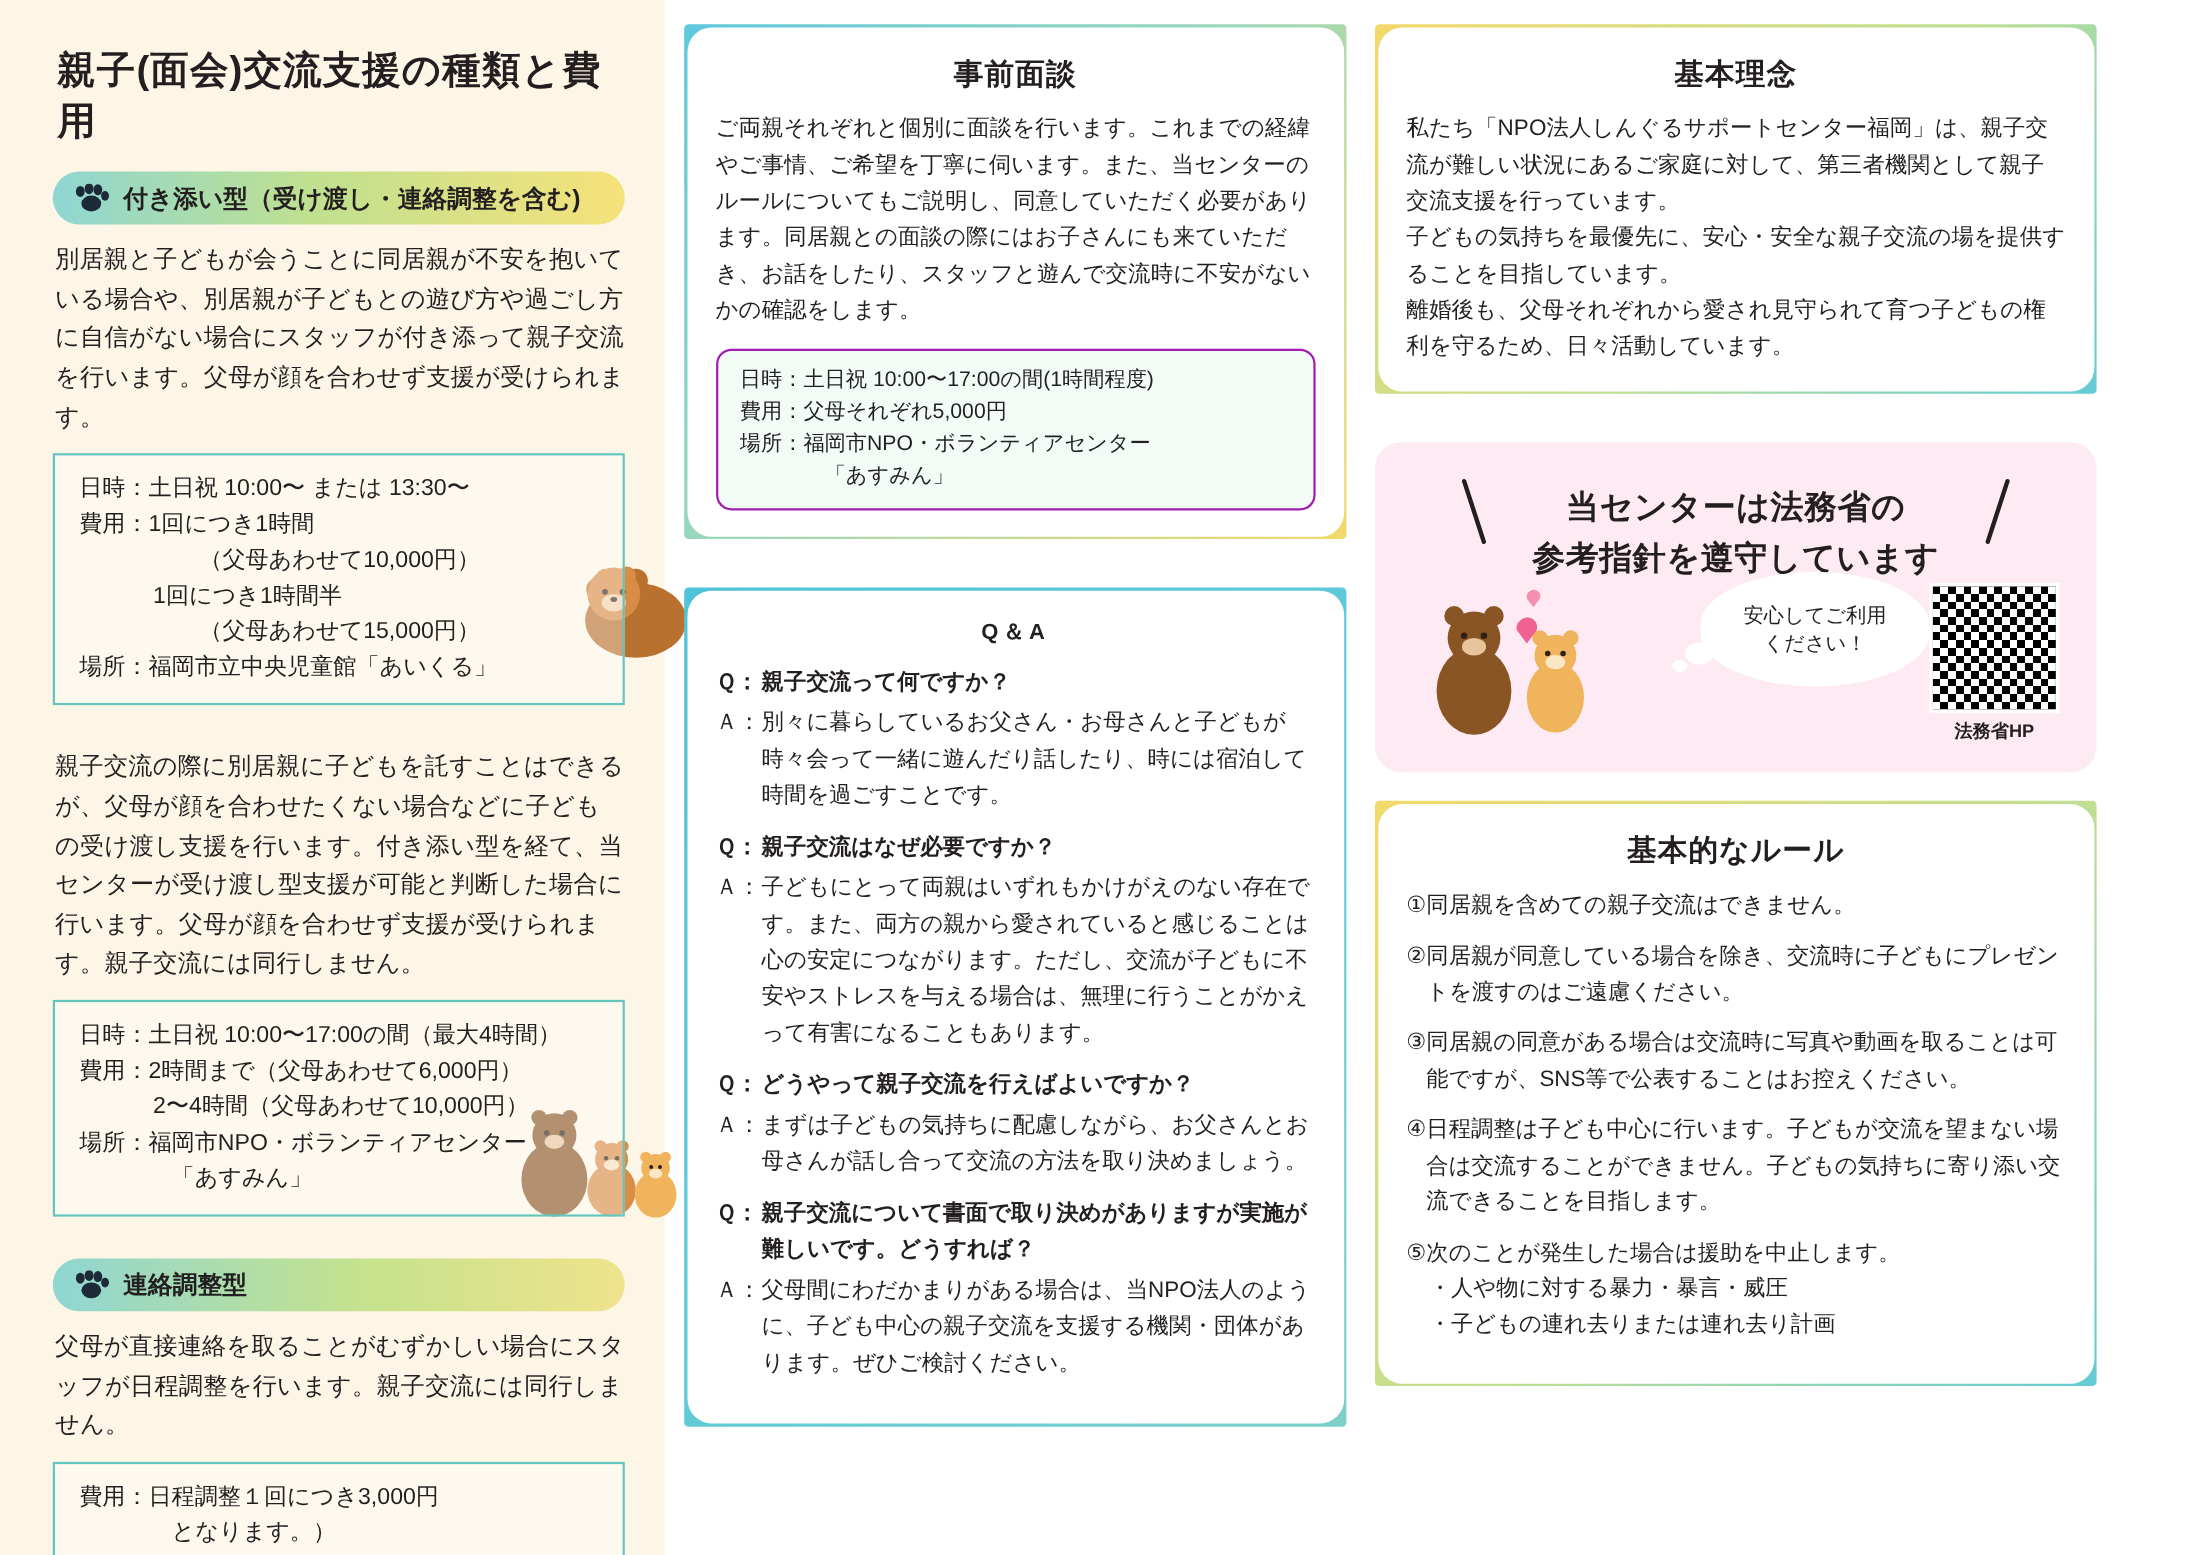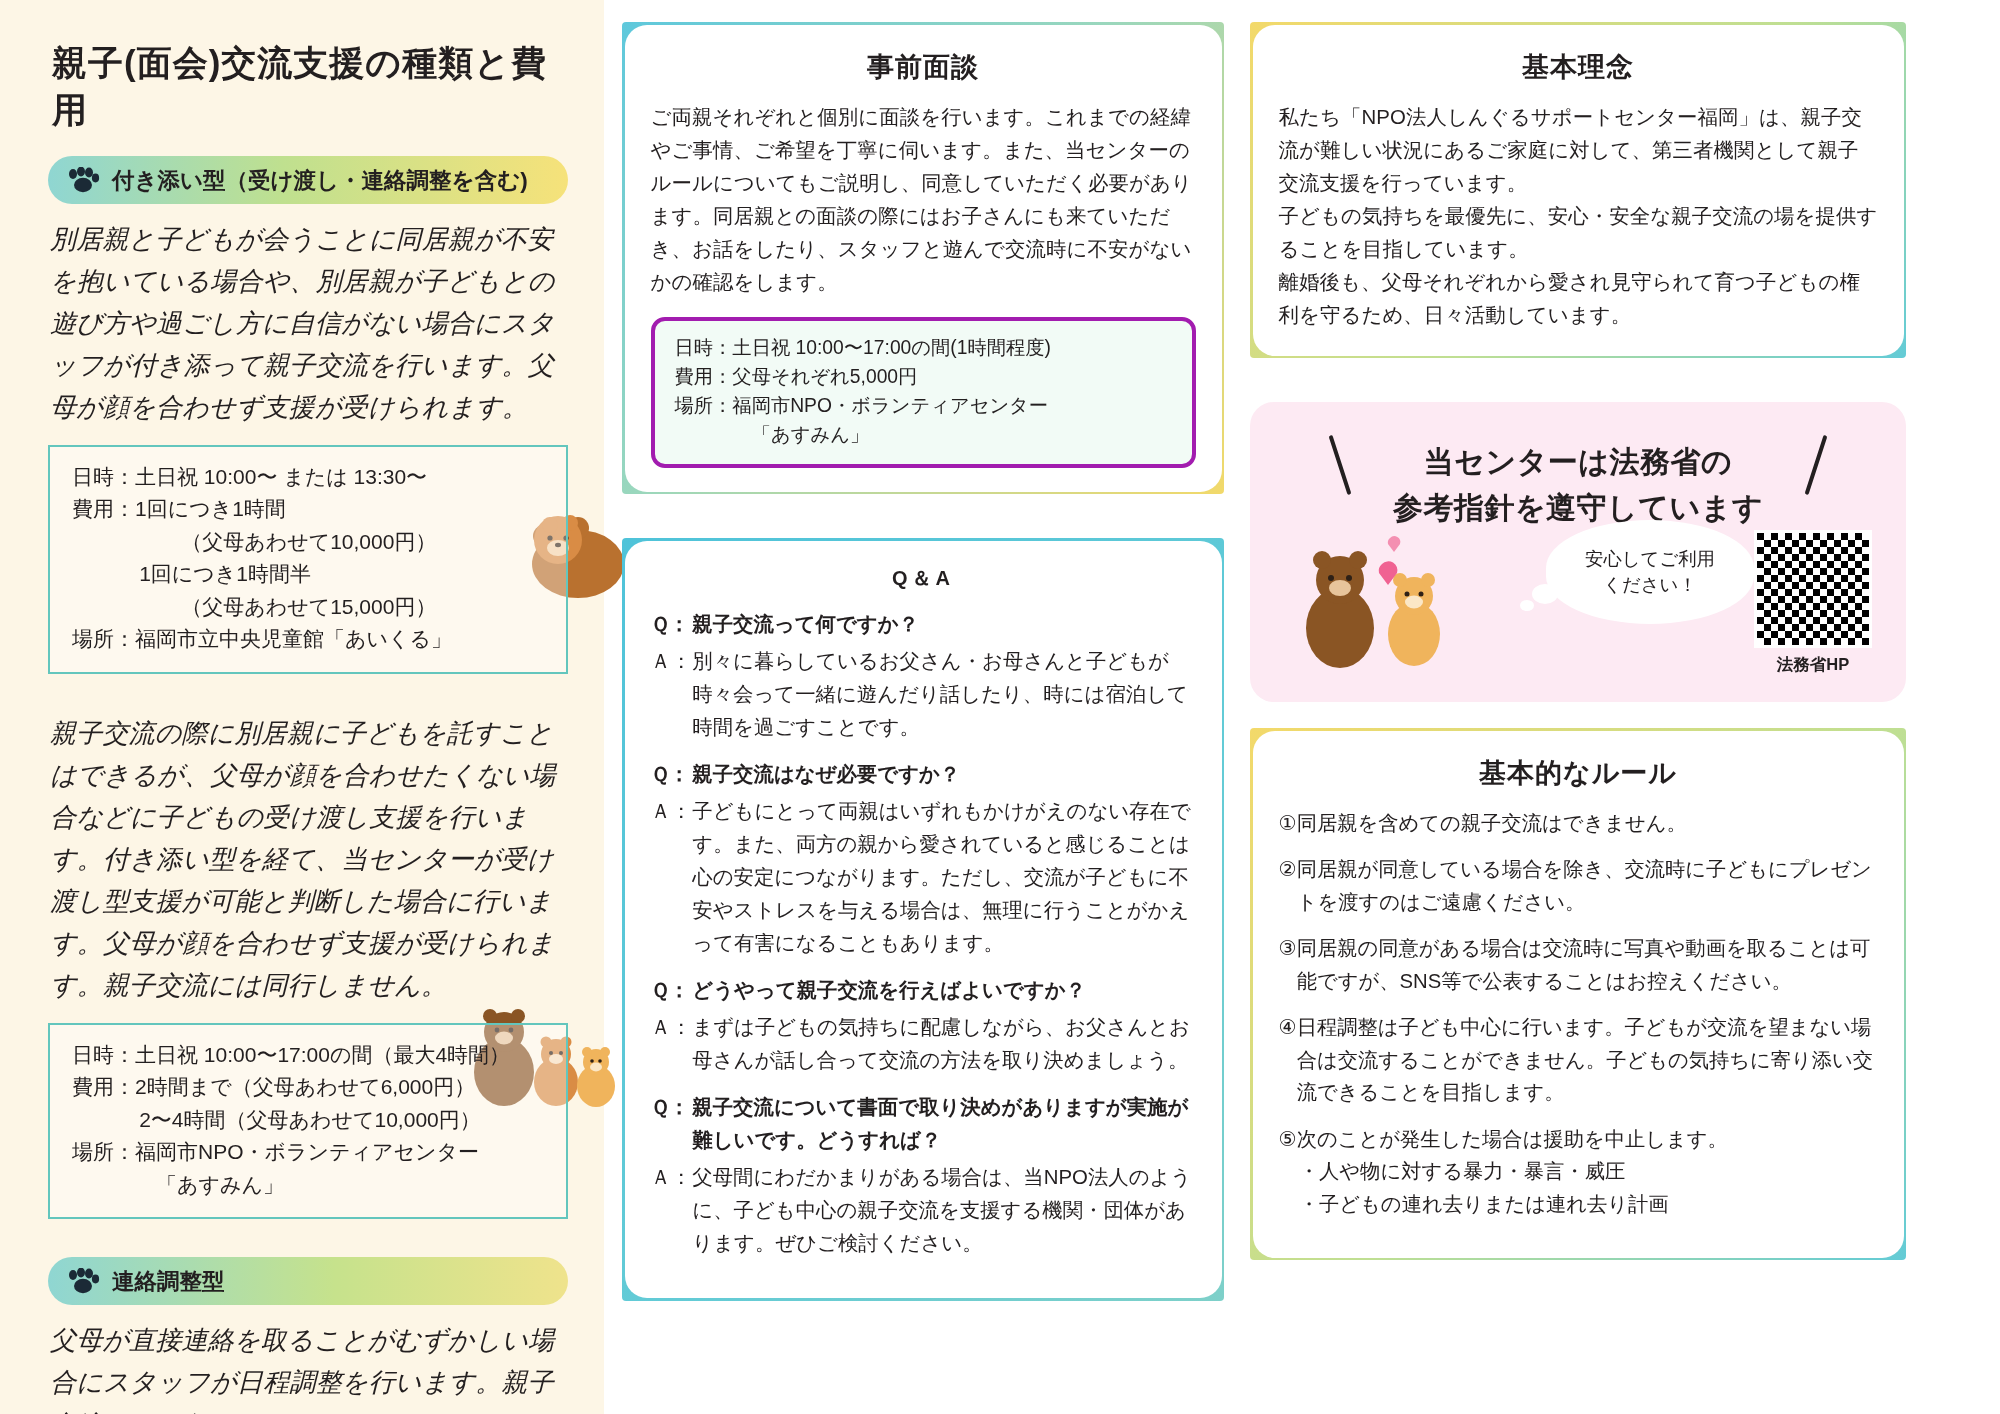--- a/index.html
+++ b/index.html
@@ -52,25 +52,24 @@
   }
   .pill .paw {
     margin-right: 12px;
     display: inline-flex;
   }
   .pill-1 { background: linear-gradient(90deg,#8fd6d2 0%, #bfe08f 45%, #f6e27a 100%); }
   .pill-2 { background: linear-gradient(90deg,#8fd6d2 0%, #bfe08f 50%, #f0e48a 100%); }
   .pill-3 { background: linear-gradient(90deg,#8fd6d2 0%, #c6e28c 55%, #efe38c 100%); }
 
   .body-text {
-    font-size: 26px;
+    font-size: 22px;
     line-height: 1.62;
     margin: 0 0 16px 2px;
     letter-spacing: 0.2px;
-    font-style: italic;
   }
   .info-box {
     border: 2px solid #63c6bd;
     border-radius: 0;
     background: rgba(255,255,255,0.35);
     padding: 14px 18px 16px 22px;
     font-size: 21px;
     line-height: 1.55;
     margin-bottom: 38px;
     position: relative;
@@ -112,21 +111,21 @@
     margin: 4px 0 16px 0;
     letter-spacing: 1px;
   }
   .card-title.qa { letter-spacing: 4px; font-size: 20px; }
   .card-body {
     font-size: 20.4px;
     line-height: 1.62;
     letter-spacing: 0.1px;
   }
   .green-box {
-    border: 4px solid #a21caf;
+    border: 2px solid #a21caf;
     border-radius: 14px;
     background: #f2fbf6;
     padding: 13px 16px 14px 20px;
     font-size: 19.3px;
     line-height: 1.5;
     margin-top: 18px;
   }
   .qa-list { margin-top: 4px; }
   .qa-item { display: flex; margin-bottom: 4px; }
   .qa-mark {

